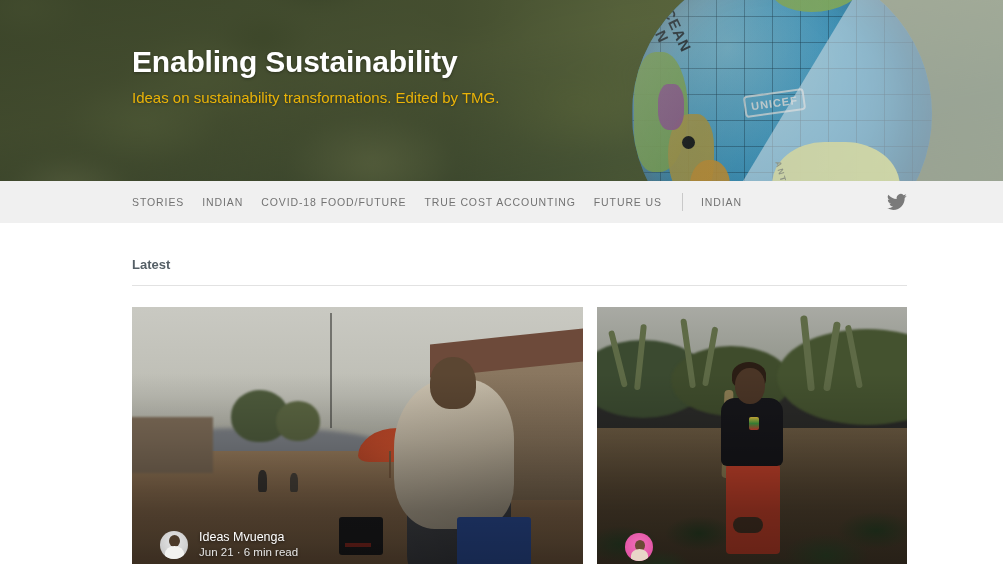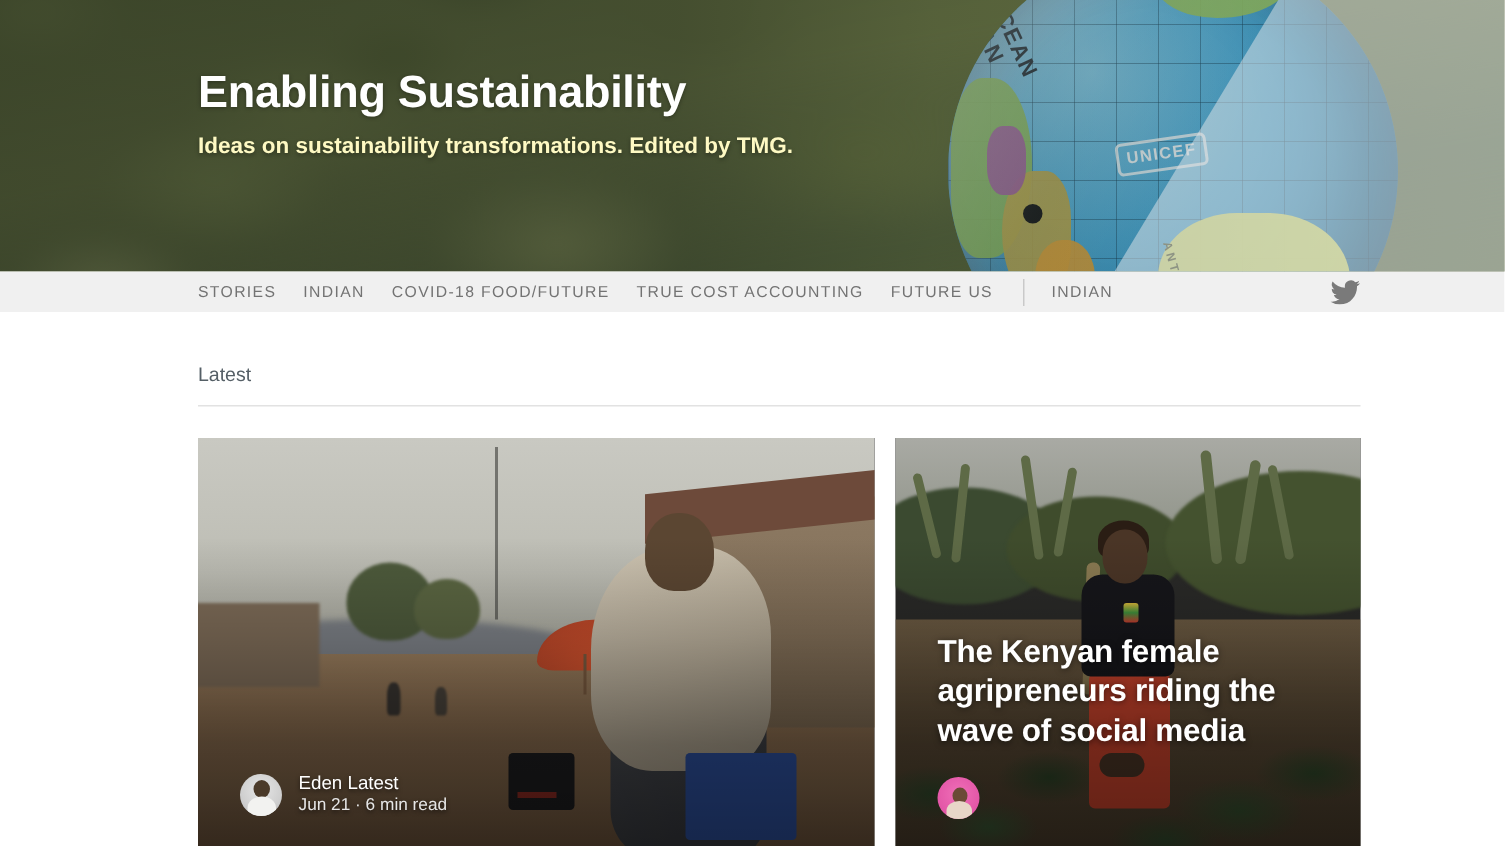--- a/index.html
+++ b/index.html
@@ -127,30 +127,30 @@
     font-size: 30px;
     font-weight: bold;
     color: #ffffff;
     letter-spacing: -0.2px;
     line-height: 1.2;
     text-shadow: 0 1px 3px rgba(0,0,0,0.35);
   }
   .hero-sub {
     margin-top: 9px;
     font-size: 15px;
-    color: #fef9c3;
-    font-weight: 700;
+    color: #eab308;
+    font-weight: 400;
     text-shadow: 0 1px 3px rgba(0,0,0,0.35);
   }
 
   
   .navbar {
     position: relative;
     width: 1003px;
-    height: 27px;
+    height: 42px;
     background: #f0f0f0;
     display: flex;
     align-items: center;
   }
   .nav-inner {
     margin-left: 132px;
     display: flex;
     align-items: center;
     width: 775px;
   }
@@ -167,21 +167,21 @@
     width: 1px;
     height: 18px;
     background: #c9c9c9;
     margin: 0 18px 0 2px;
   }
   .nav-spacer { flex: 1; }
   .twitter-icon { width: 20px; height: 20px; display: block; cursor: pointer; }
 
   
   .main { position: relative; width: 1003px; }
-  .latest-wrap { margin: 0 0 0 132px; width: 775px; padding-top: 34px; }
+  .latest-wrap { margin: 0 0 0 132px; width: 775px; padding-top: 34px; font-weight: bold; }
   .latest-label {
     font-size: 13px;
     color: #555f66;
     padding-bottom: 13px;
   }
   .latest-rule { height: 1px; background: #e2e2e2; width: 775px; }
 
   .cards {
     margin-left: 132px;
     margin-top: 21px;
@@ -370,21 +370,21 @@
         <div class="art1-man-body"></div>
         <div class="art1-man-head"></div>
         <div class="art1-crate"></div>
         <div class="art1-radio"></div>
       </div>
       <div class="card-scrim"></div>
       <div class="card-body">
         <div class="byline">
           <div class="avatar avatar-1"></div>
           <div class="byline-text">
-            <div class="byline-name">Eden Latest</div>
+            <div class="byline-name">Ideas Mvuenga</div>
             <div class="byline-meta">Jun 21 · 6 min read</div>
           </div>
         </div>
       </div>
     </div>
 
     <div class="card card-2">
       <div class="art2">
         <div class="art2-sky"></div>
         <div class="art2-bush b1"></div>
@@ -402,21 +402,20 @@
         <div class="art2-person-braid"></div>
         <div class="art2-person-pants"></div>
         <div class="art2-person-shirt"></div>
         <div class="art2-person-logo"></div>
         <div class="art2-person-hands"></div>
         <div class="art2-person-hair"></div>
         <div class="art2-person-head"></div>
       </div>
       <div class="card-scrim"></div>
       <div class="card-body">
-        <div class="card-title">The Kenyan female agripreneurs riding the wave of social media</div>
         <div class="byline">
           <div class="avatar avatar-2"></div>
         </div>
       </div>
     </div>
 
   </div>
 </div>
 
 </body></html>

